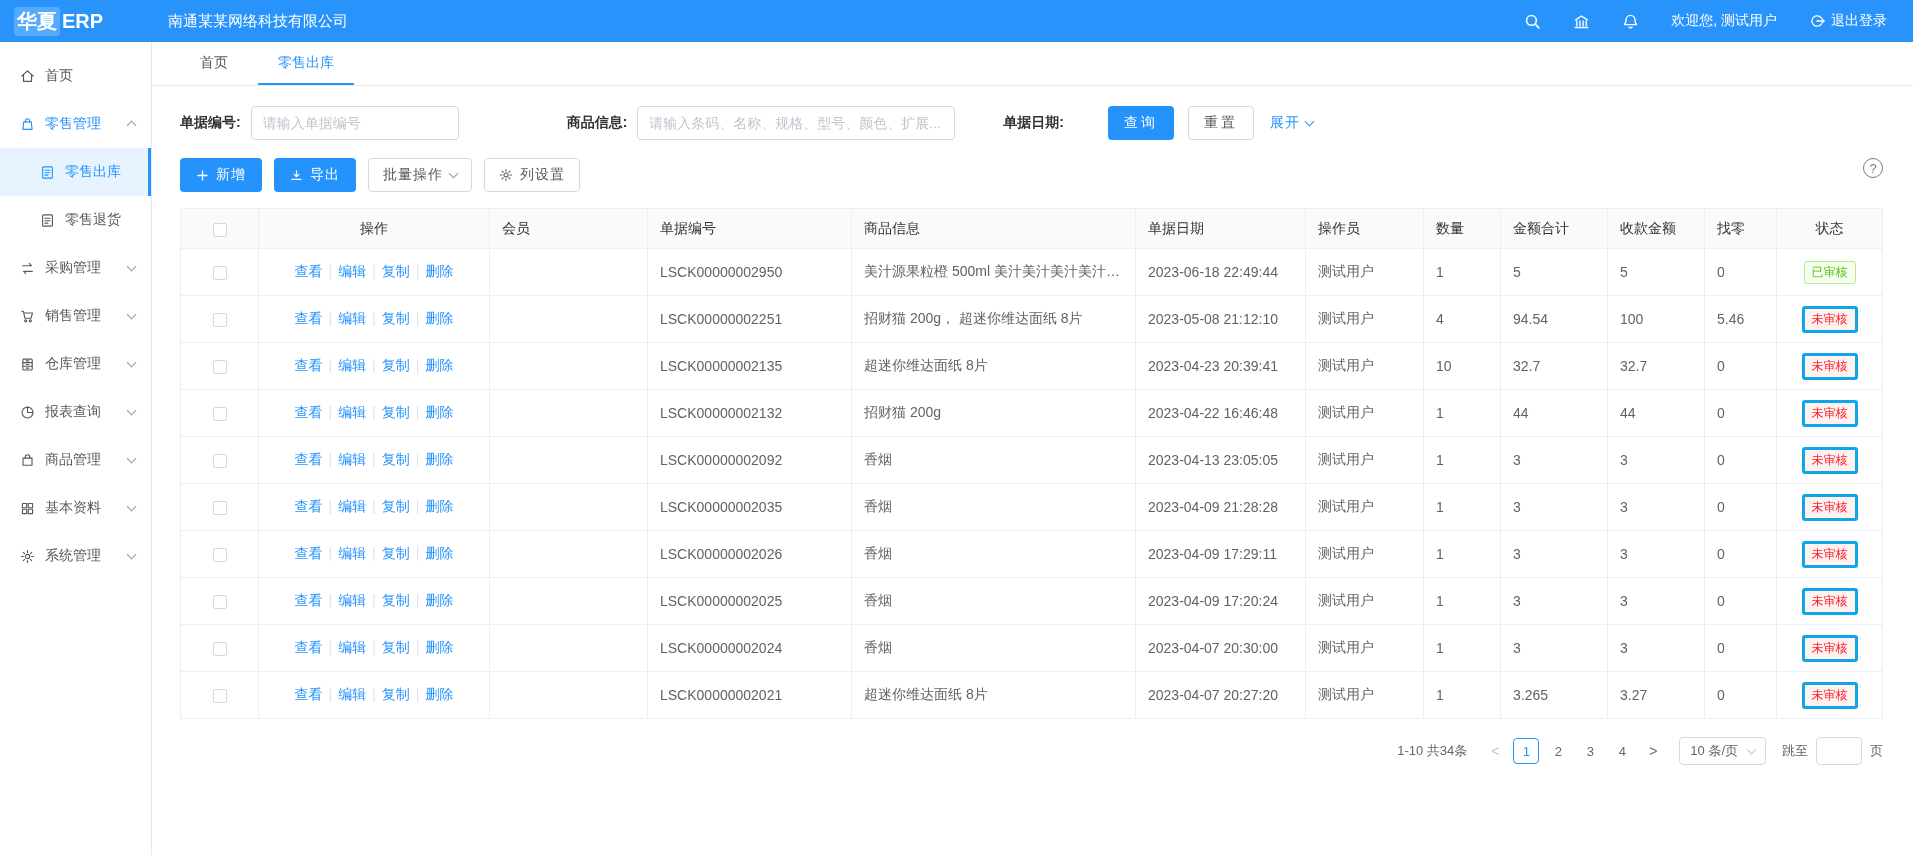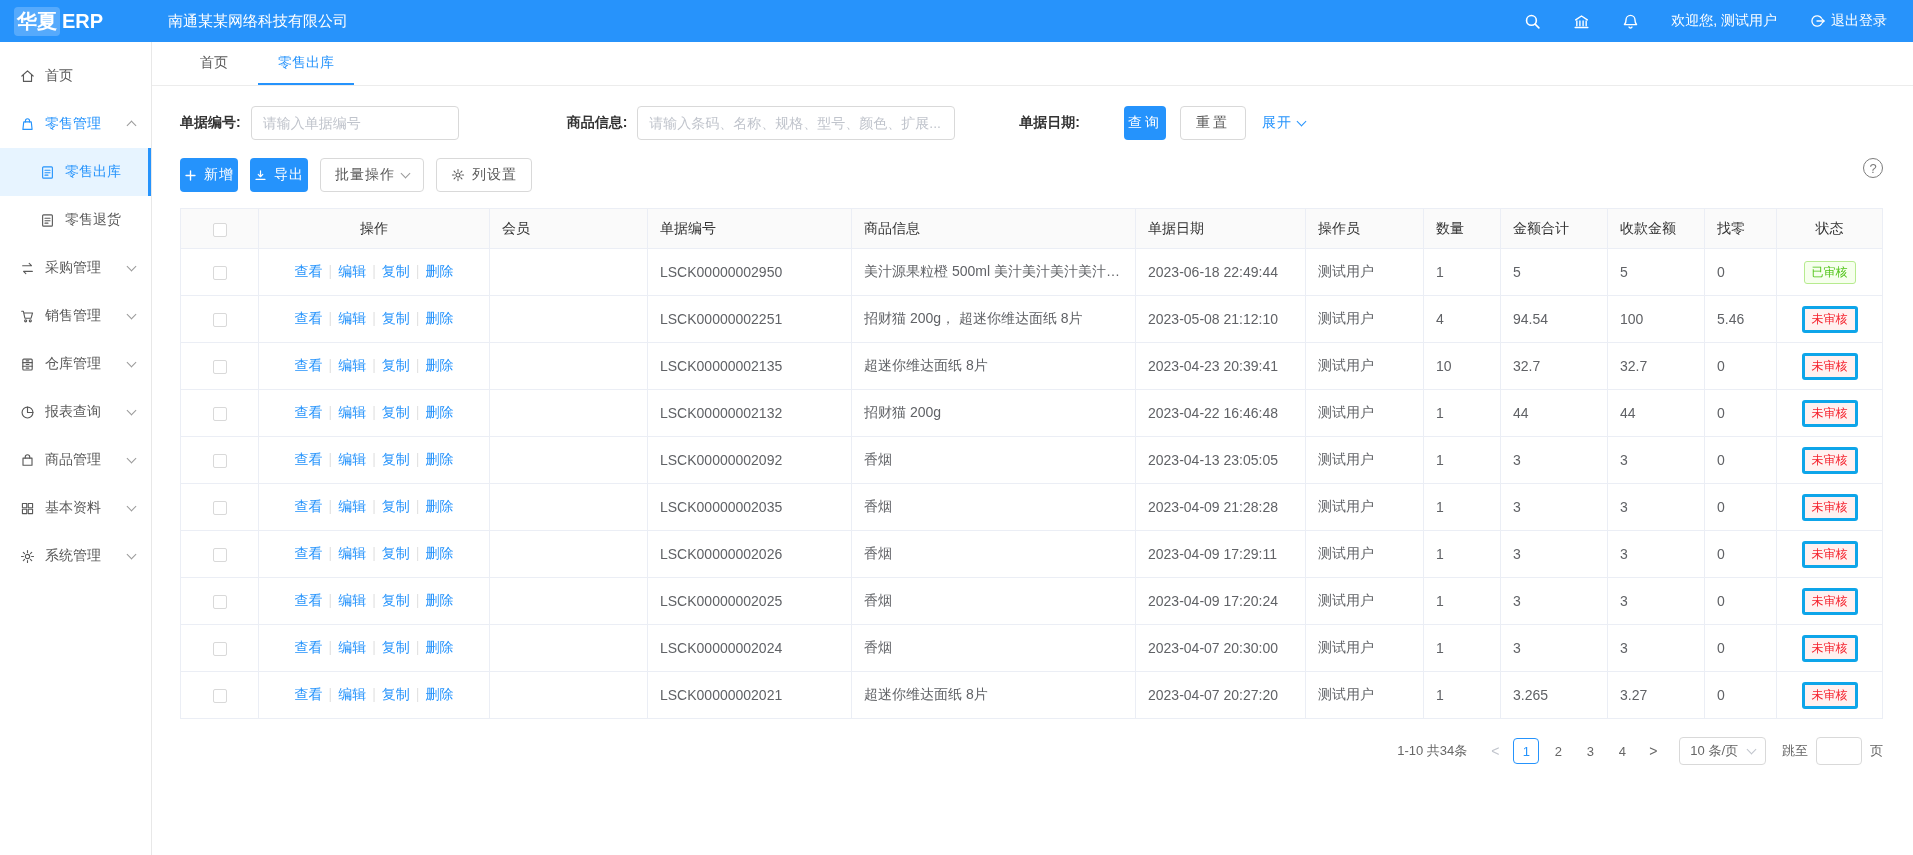--- a/index.html
+++ b/index.html
@@ -42,25 +42,25 @@
 
   
   .filter-row{margin-top:20px;display:flex;align-items:center;font-size:14px;color:var(--txt)}
   .grp{display:flex;align-items:center}
   .f-label{margin-right:10px;white-space:nowrap;font-weight:bold;color:#333}
   .inp{height:34px;border:1px solid #d9d9d9;border-radius:4px;padding:0 11px;font-size:14px;color:var(--txt);outline:none;background:#fff}
   .inp::placeholder{color:var(--ph)}
   .inp.bill{width:208px}
   .inp.product{width:318px}
   .g2{margin-left:108px}
-  .g3{margin-left:64px}
+  .g3{margin-left:48px}
   .date-range{width:312px;height:34px;border:1px solid #d9d9d9;border-radius:4px;display:flex;align-items:center;justify-content:center;gap:28px;color:var(--ph);font-size:14px;cursor:pointer}
   .filter-btns{display:flex;align-items:center;margin-left:34px}
   .btn{height:34px;border-radius:4px;font-size:14px;display:inline-flex;align-items:center;justify-content:center;cursor:pointer;border:1px solid transparent;white-space:nowrap}
-  .btn-primary{background:var(--accent);color:#fff;padding:0 3px;letter-spacing:3px}
+  .btn-primary{background:var(--accent);color:#fff;padding:0 15px;letter-spacing:3px}
   .btn-default{background:#fff;border-color:#d9d9d9;color:var(--muted);padding:0 15px;letter-spacing:3px}
   .filter-btns .btn+.btn{margin-left:14px}
   .link-expand{color:var(--accent);margin-left:16px;display:flex;align-items:center;gap:6px;cursor:pointer;letter-spacing:1px}
 
   
   .action-row{margin-top:18px;display:flex;align-items:center;gap:12px}
   .btn .ico{margin-right:7px;display:flex}
   .btn-plain{background:#fff;border-color:#d9d9d9;color:var(--muted);padding:0 14px;gap:7px;letter-spacing:1px}
   .help{margin-left:auto;width:20px;height:20px;border:1.5px solid #7c7c7c;border-radius:50%;color:#7c7c7c;
         font-size:13px;display:flex;align-items:center;justify-content:center;cursor:pointer;margin-top:-14px}

